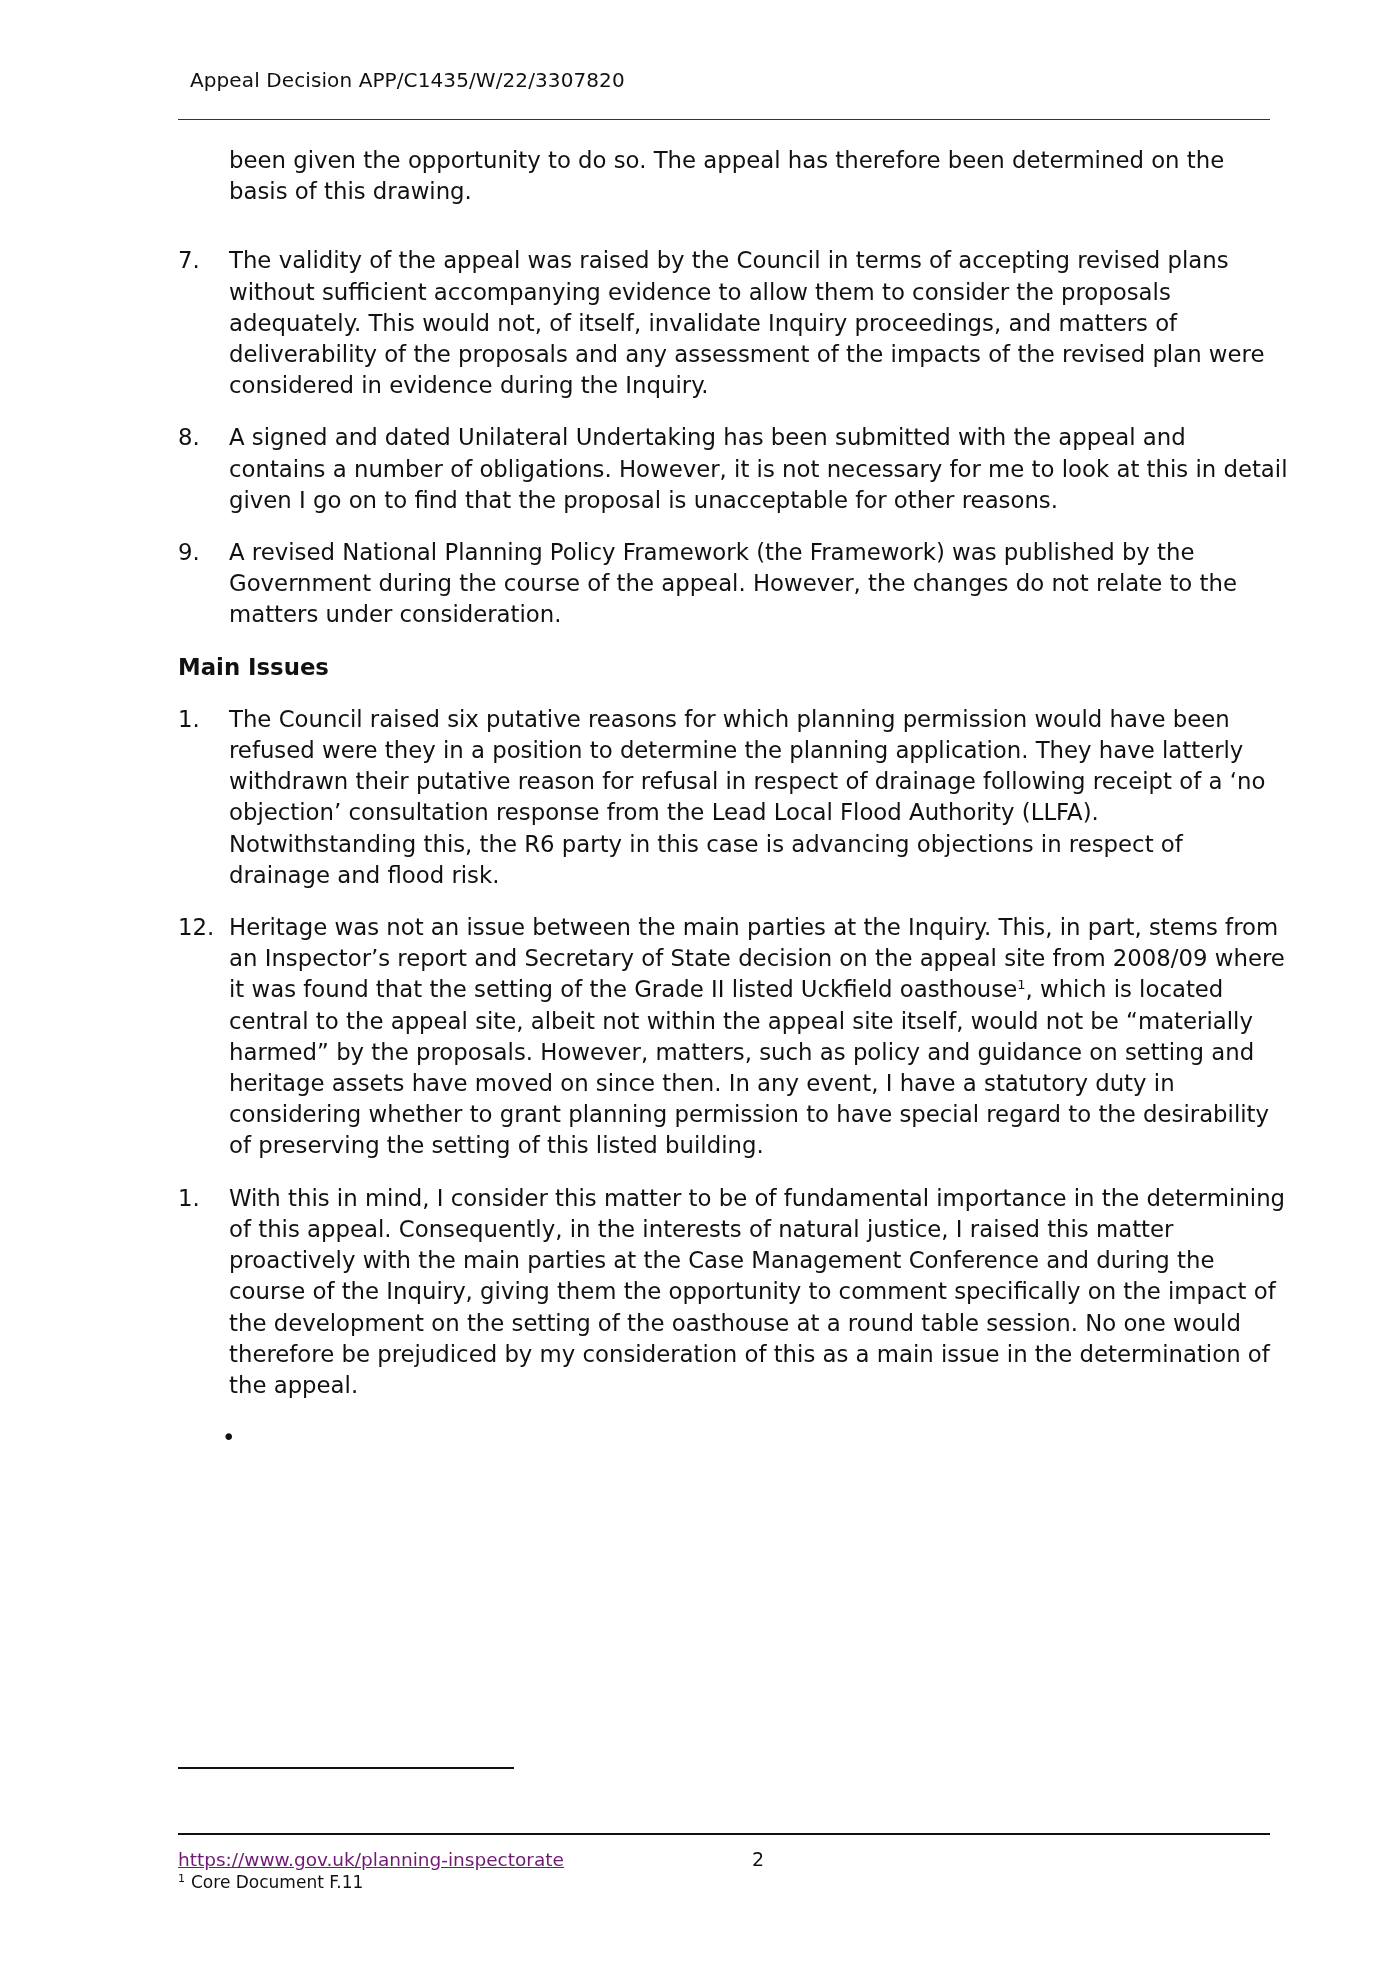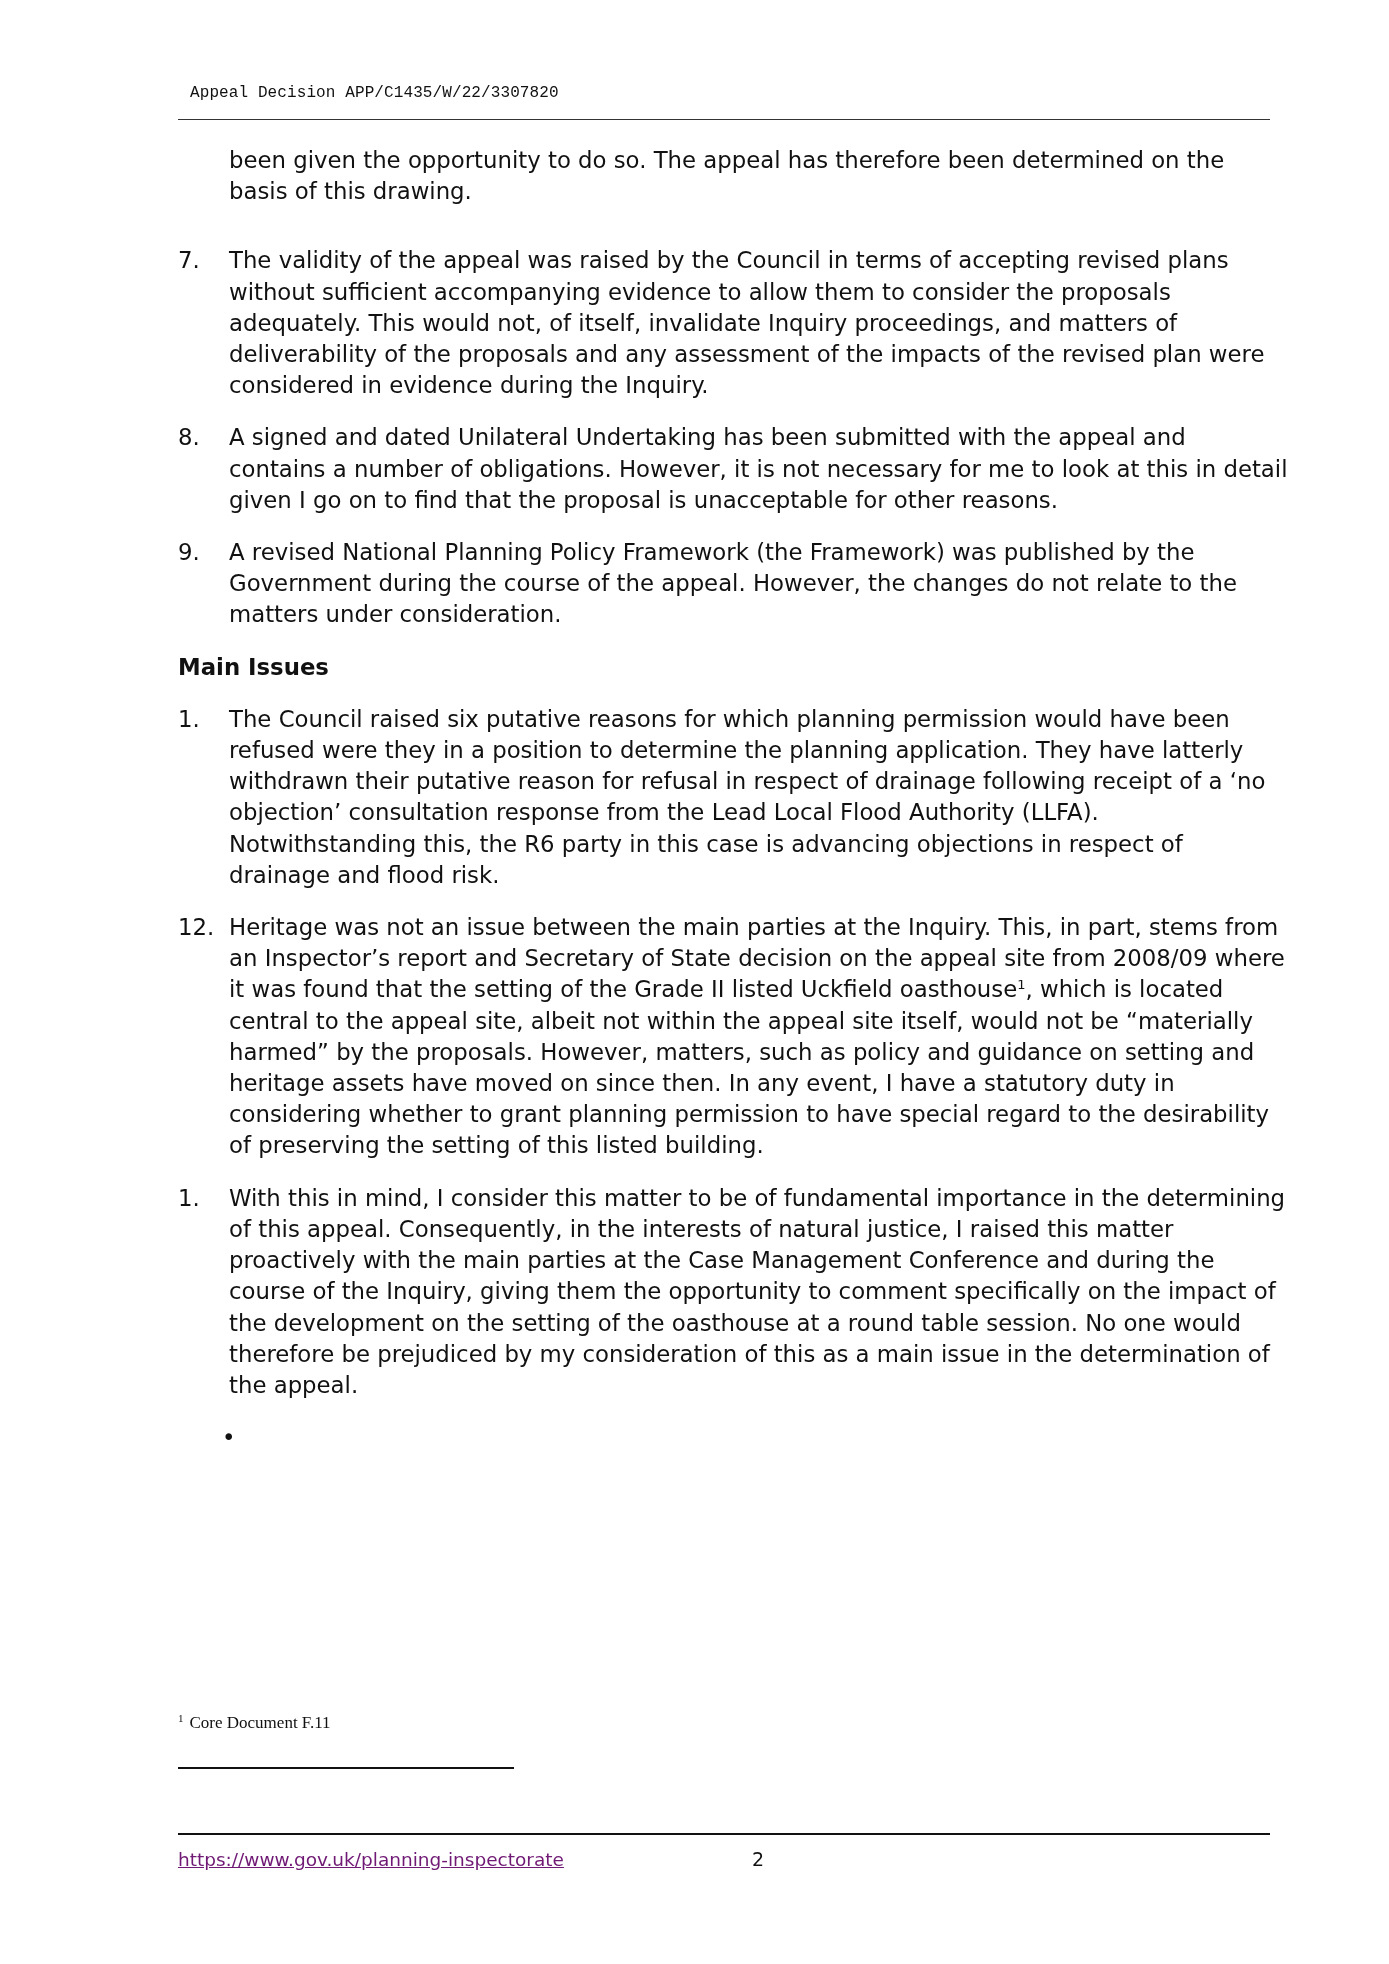--- a/index.html
+++ b/index.html
@@ -1,30 +1,30 @@
 <!DOCTYPE html>
 <html><head>
 <meta charset="utf-8">
 <style>
   html, body { margin: 0; padding: 0; background: #ffffff; }
   body { width: 1389px; height: 1964px; position: relative; overflow: hidden;
          font-family: "DejaVu Sans", sans-serif; color: #111111; }
-  .header { position: absolute; left: 190px; top: 84px; font-size: 16px; letter-spacing: 0.1px; font-family: Liberation Mono, monospace; }
+  .header { position: absolute; left: 190px; top: 68px; font-size: 20px; letter-spacing: 0.1px; }
   .rule { position: absolute; height: 0; border-top: 1.5px solid #333333; }
   .rule.top { left: 178px; width: 1092px; top: 119px; }
   .rule.footnote { left: 178px; width: 336px; top: 1767px; border-top-width: 2px; border-color: #111; }
   .rule.bottom { left: 178px; width: 1092px; top: 1833px; border-top-width: 2px; border-color: #111; }
   .body { position: absolute; left: 178px; top: 145px; width: 1110px; font-size: 22.8px; line-height: 31.2px; }
   .para { position: relative; padding-left: 51px; margin: 0 0 21px 0; }
   .para .num { position: absolute; left: 0; top: 0; }
   .para.cont { margin-bottom: 38px; }
   .heading { font-weight: bold; margin: 0 0 21px 0; }
   .bullet { position: relative; padding-left: 86px; margin: 0; }
   .bullet .dot { position: absolute; left: 44px; top: 0; }
-  .footnote-text { position: absolute; left: 178px; top: 1712px; font-size: 17px; font-family: Liberation Serif, serif; }
+  .footnote-text { position: absolute; left: 178px; top: 1872px; font-size: 17px; }
   .footnote-text sup { font-size: 11px; vertical-align: 6px; margin-right: 6px; }
   .footer-link { position: absolute; left: 178px; top: 1849px; font-size: 18.5px; color: #1a0dab; text-decoration: underline; }
   .page-num { position: absolute; left: 752px; top: 1848px; font-size: 19px; }
   sup.fn { font-size: 13px; vertical-align: 8px; line-height: 0; }
 </style>
 </head>
 <body>
 
 <div class="header">Appeal Decision APP/C1435/W/22/3307820</div>
 <div class="rule top"></div>

